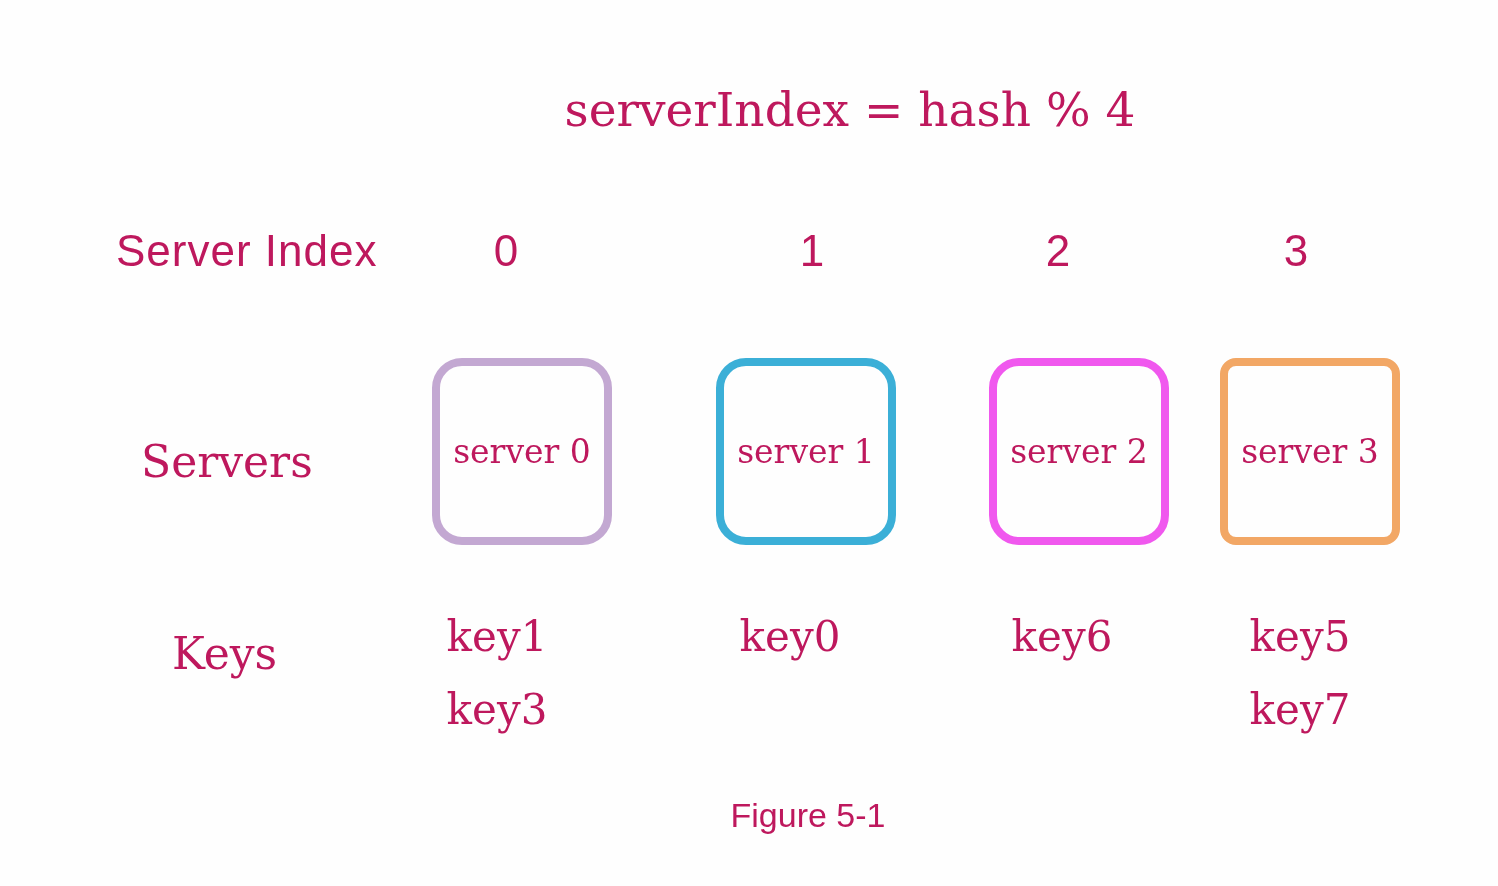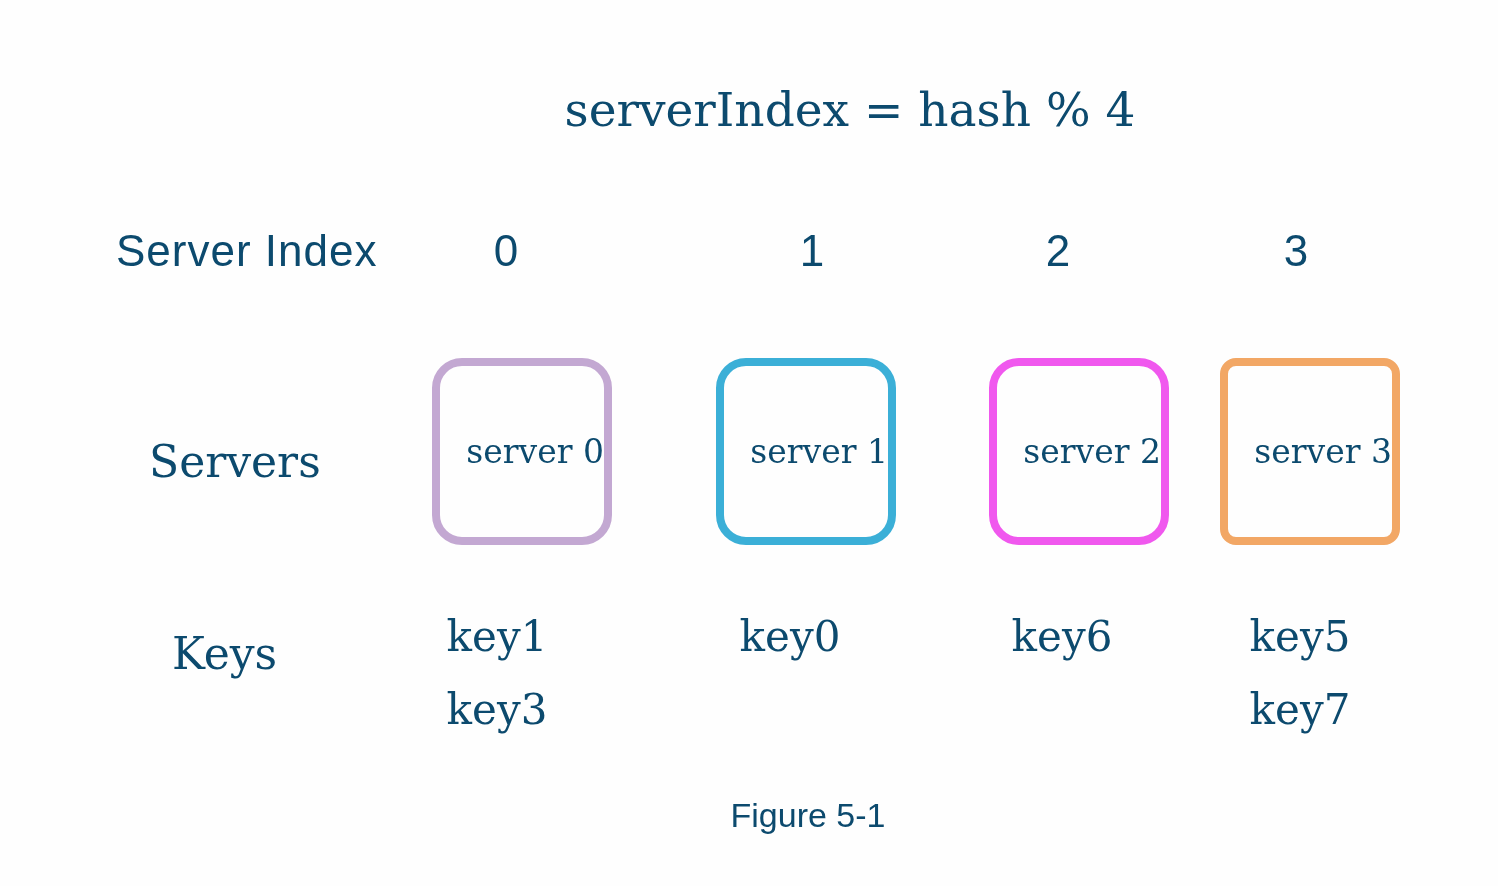--- a/index.html
+++ b/index.html
@@ -6,21 +6,21 @@
     margin: 0;
     padding: 0;
     background: #ffffff;
   }
   .canvas {
     position: relative;
     width: 1498px;
     height: 886px;
     background: #fefefe;
     overflow: hidden;
-    color: #0c4a6e;
+    color: #be185d;
   }
   .serif { font-family: "DejaVu Serif", serif; }
   .sans  { font-family: "Liberation Sans", sans-serif; }
 
   .title {
     position: absolute;
     top: 82px;
     left: 850px;
     transform: translateX(-50%);
     font-size: 47px;
@@ -28,21 +28,21 @@
   }
   .row-label { position: absolute; white-space: nowrap; }
   .server-index-label {
     top: 226px;
     left: 116px;
     font-size: 44px;
     letter-spacing: 1px;
   }
   .servers-label {
     top: 436px;
-    left: 149px;
+    left: 141px;
     font-size: 44px;
   }
   .keys-label {
     top: 628px;
     left: 172px;
     font-size: 44px;
   }
   .col-index {
     position: absolute;
     top: 226px;
@@ -53,21 +53,21 @@
     position: absolute;
     top: 358px;
     transform: translateX(-50%);
     width: 164px;
     height: 171px;
     border: 8px solid #999;
     border-radius: 30px;
     background: #fefefe;
     display: flex;
     align-items: center;
-    justify-content: flex-end;
+    justify-content: center;
   }
   .server-box .server-box-label {
     font-size: 33px;
     white-space: nowrap;
   }
   .keys-col {
     position: absolute;
     top: 600px;
     transform: translateX(-50%);
     font-size: 42px;

